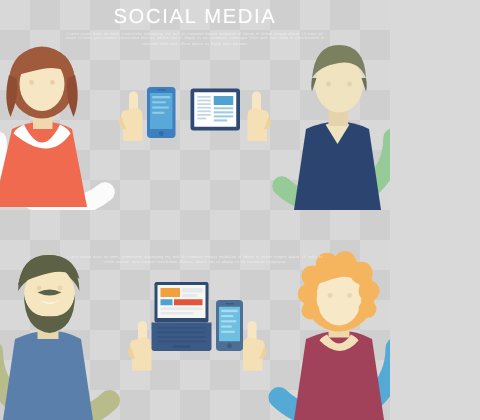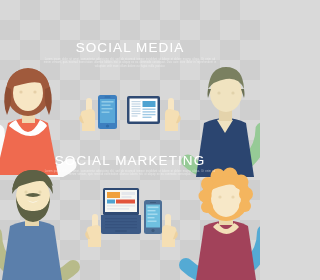--- a/index.html
+++ b/index.html
@@ -12,21 +12,21 @@
     position:relative;width:260px;height:280px;overflow:hidden;
     
     background-color:#d8d8d8;
     background-image:
       linear-gradient(45deg,#cfcfcf 25%,transparent 25%,transparent 75%,#cfcfcf 75%),
       linear-gradient(45deg,#cfcfcf 25%,transparent 25%,transparent 75%,#cfcfcf 75%);
     background-size:40px 40px;
     background-position:0 0,20px 20px;
   }
   .panel{position:absolute;left:0;width:260px;height:140px;overflow:hidden;}
-  #panel-media{top:0;margin-top:37px;}
+  #panel-media{top:0;}
   #panel-marketing{top:140px;}
 
   .title{
     position:absolute;left:0;width:260px;text-align:center;
     color:#ffffff;font-weight:400;letter-spacing:1.1px;
     font-size:13.5px;line-height:14px;
     text-shadow:0 0 1px rgba(255,255,255,.25);
     z-index:30;
   }
   .body-copy{
@@ -265,17 +265,16 @@
         <rect x="3.5" y="6.5" width="11" height="1.6" fill="#a8dcef"></rect>
         <rect x="3.5" y="10" width="8" height="1.4" fill="#a8dcef"></rect>
         <rect x="3.5" y="13.5" width="10" height="1.4" fill="#a8dcef"></rect>
         <rect x="3.5" y="17" width="7" height="1.4" fill="#a8dcef"></rect>
         <rect x="3.5" y="20.5" width="9" height="1.4" fill="#a8dcef"></rect>
         <rect x="6" y="2" width="6" height="1" rx=".5" fill="#3d5b7d"></rect>
         <circle cx="9" cy="30.5" r="1.6" fill="#3d5b7d"></circle>
       </svg>
     </div>
 
-    <div class="title" style="top:14px;">SOCIAL MARKETING</div>
     <div class="body-copy" style="top:30px;">Lorem ipsum dolor sit amet, consectetur adipisicing elit, sed do eiusmod tempor incididunt ut labore et dolore magna aliqua. Ut enim ad minim veniam, quis nostrud exercitation ullamco laboris nisi ut aliquip ex ea commodo consequat.</div>
   </div>
 
 </div>
 
 </body></html>

